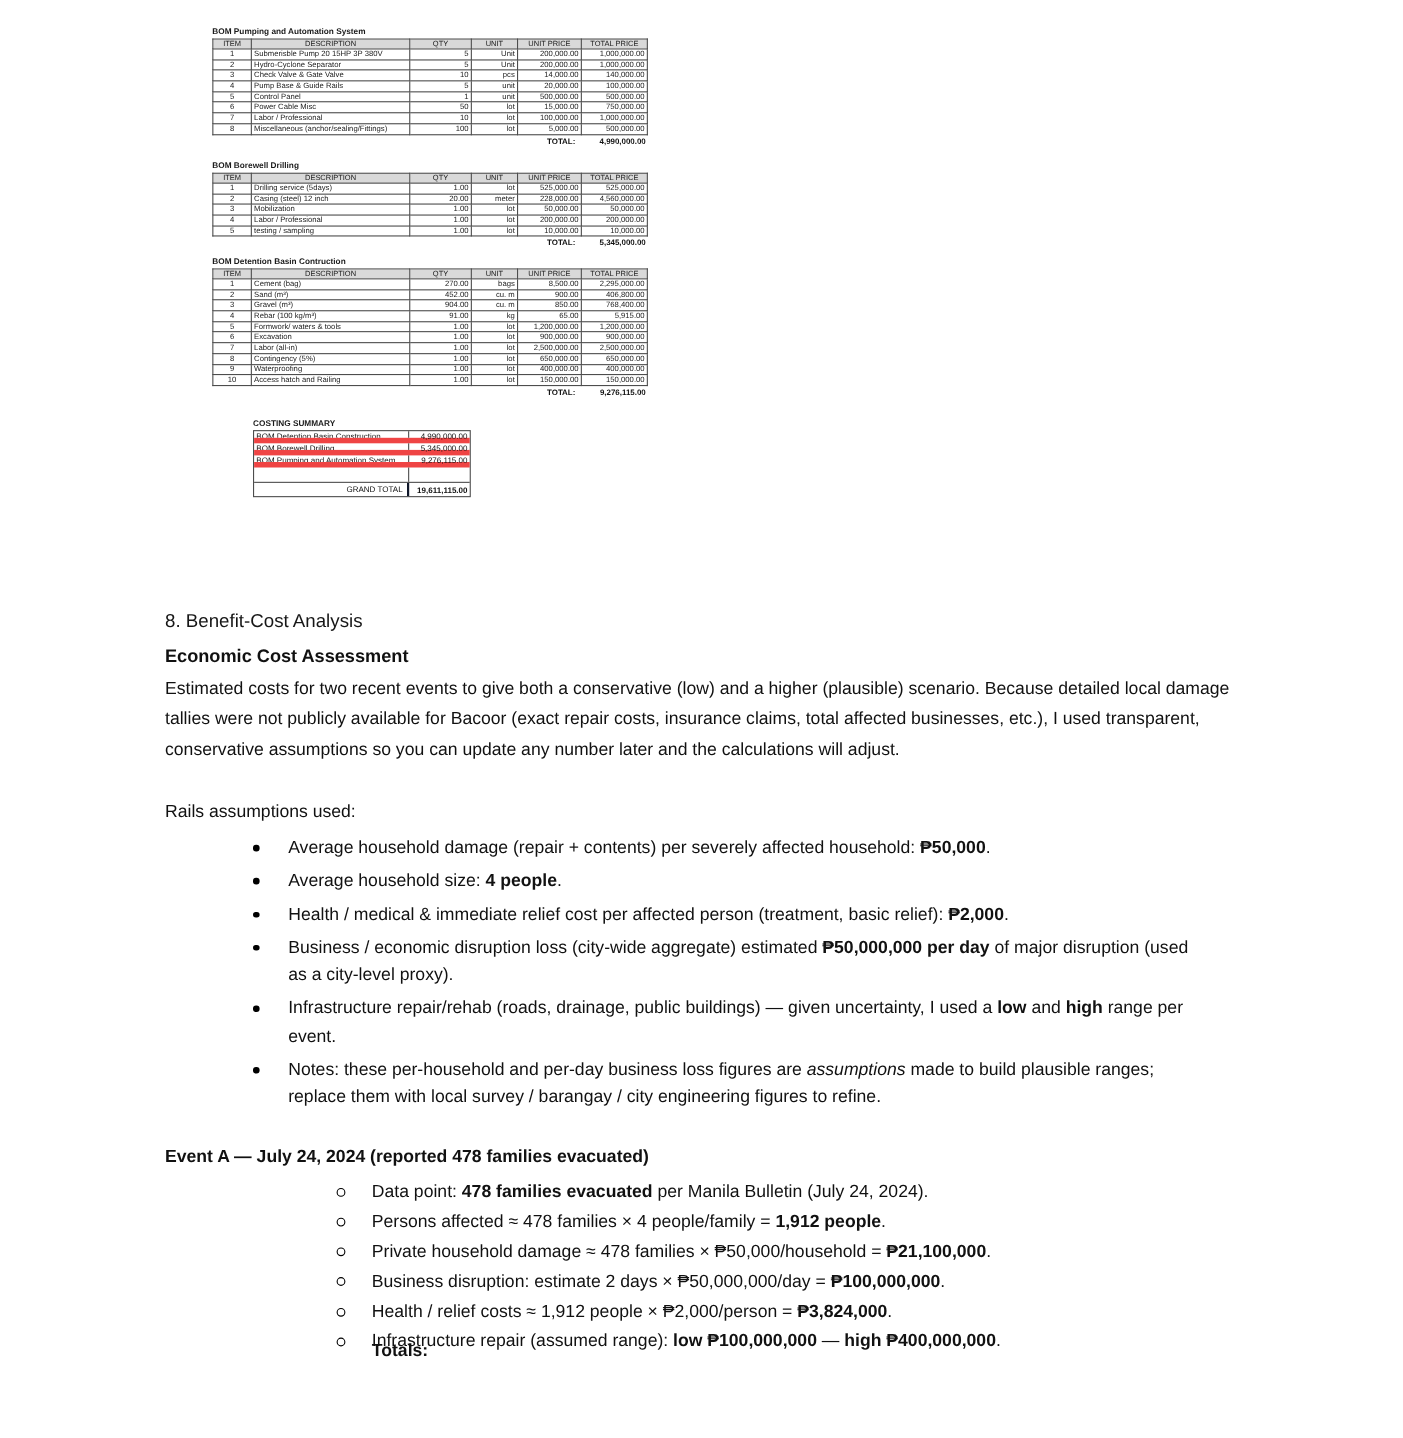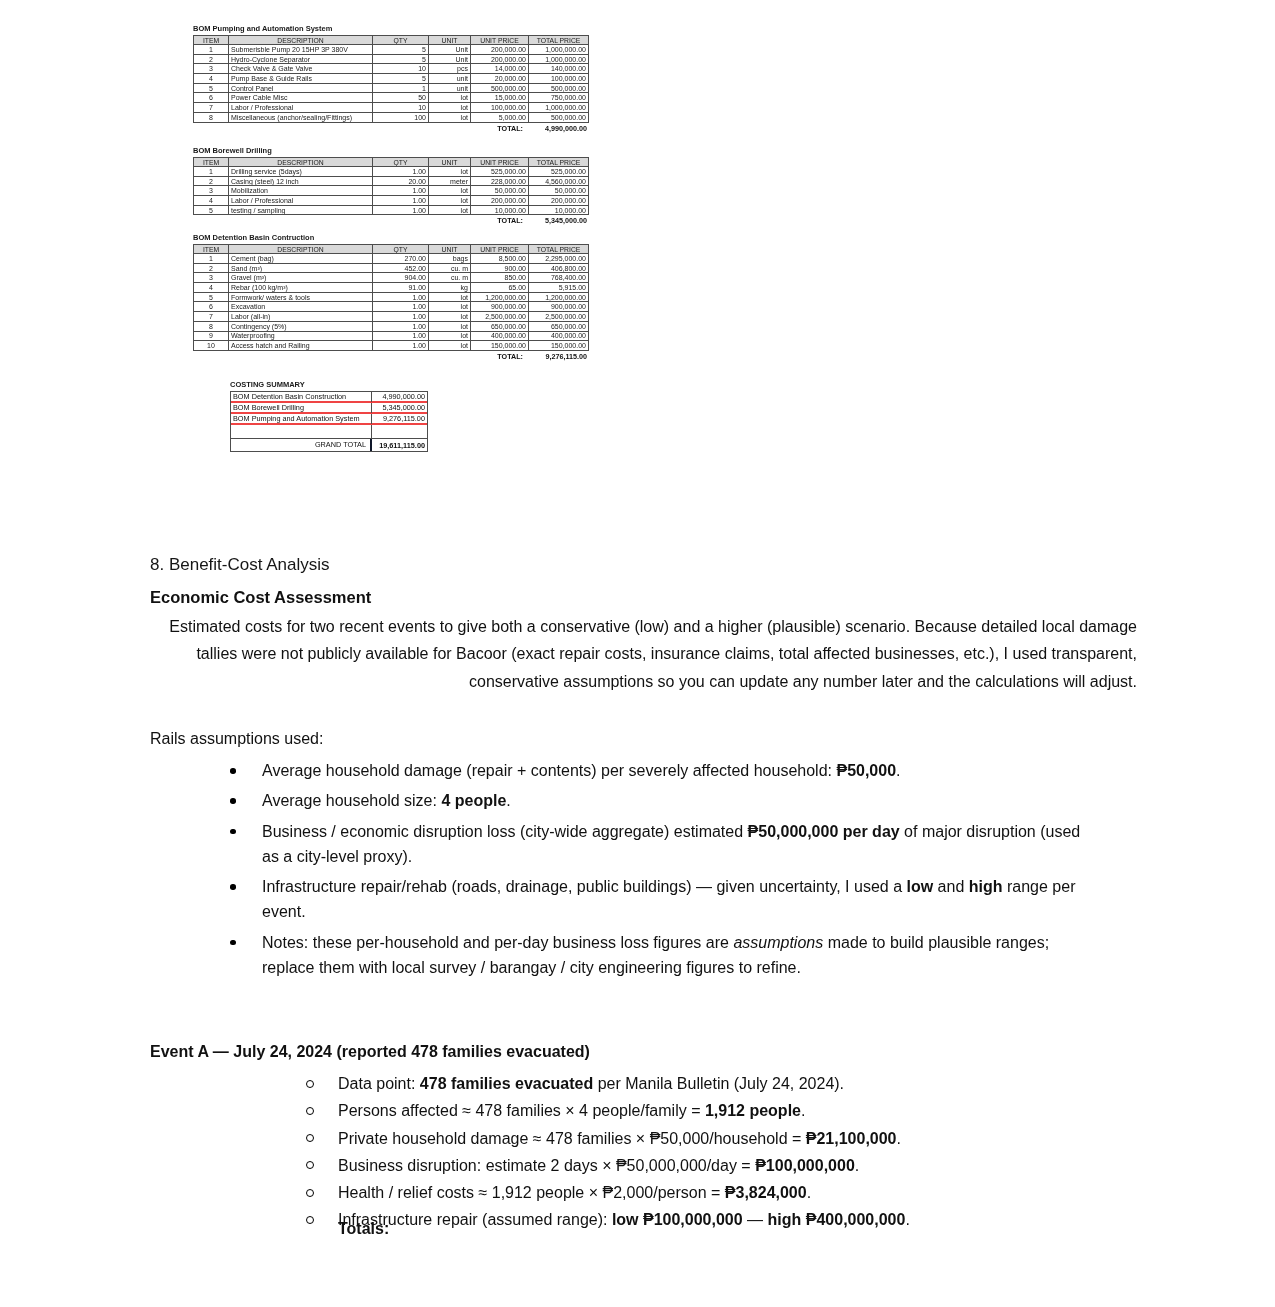--- a/index.html
+++ b/index.html
@@ -40,33 +40,33 @@
   td.la { text-align:left; }
   td.ra { text-align:right; }
   .bom-total-row { display:flex; width:395px; margin-top:1px; font-size:7.2px; font-weight:bold; color:#111; }
   .bom-total-label { width:330px; text-align:right; }
   .bom-total-value { width:65px; text-align:right; padding-right:1px; }
 
   
   #summary-block { position:absolute; left:37px; top:356px; width:198px; }
   .summary-title { font-size:7.5px; font-weight:bold; line-height:9px; margin-bottom:2px; color:#1a1a1a; }
   .summary-box { border:1px solid #4d4d4d; width:198px; }
-  .s-row { display:flex; border-bottom:2px solid #ef4444; height:11px;align-items:center; }
+  .s-row { display:flex; border-bottom:5px solid #ef4444; height:11px; }
   .s-label { flex:1; border-right:1px solid #4d4d4d; font-size:7.3px; padding:0 2px; white-space:nowrap; overflow:hidden; line-height:10px; }
   .s-value { width:55px; text-align:right; font-size:7.3px; padding:0 2px; line-height:10px; }
   .s-blank { display:flex; height:13px; }
   .s-blank .s-label { border-bottom:none; }
   .s-grand { display:flex; border-top:1px solid #4d4d4d; height:13px; align-items:center; }
   .s-grand .s-glabel { flex:1; text-align:right; font-size:7.3px; padding-right:4px; border-right:2px solid #0f172a; line-height:12px; height:100%; }
   .s-grand .s-gvalue { width:55px; text-align:right; font-size:7.3px; font-weight:bold; padding:0 2px; }
 
   
   #sec-heading  { position:absolute; left:150px; top:554px; font-size:17px; line-height:22px; color:#161616; }
   #sub-heading  { position:absolute; left:150px; top:586px; font-size:16.5px; font-weight:bold; line-height:22px; }
-  #intro-para   { position:absolute; left:162px; top:613px; width:975px; font-size:16px; line-height:27.4px;text-align:right; }
+  #intro-para   { position:absolute; left:150px; top:613px; width:975px; font-size:16px; line-height:27.4px; }
   #assump-intro { position:absolute; left:150px; top:727px; font-size:16px; line-height:24px; }
 
   ul.dot-list { position:absolute; left:230px; top:758px; width:852px; list-style:none; }
   ul.dot-list li { position:relative; padding-left:32px; font-size:16px; line-height:25.3px; margin-bottom:5px; }
   ul.dot-list li::before {
     content:""; position:absolute; left:0; top:10px;
     width:5.5px; height:5.5px; border-radius:50%; background:#000;
   }
 
   #event-heading { position:absolute; left:150px; top:1041px; font-size:16px; font-weight:bold; line-height:22px; }
@@ -388,20 +388,21 @@
 </div>
 
 <div id="sec-heading">8. Benefit-Cost Analysis</div>
 <div id="sub-heading">Economic Cost Assessment</div>
 <div id="intro-para">Estimated costs for two recent events to give both a conservative (low) and a higher (plausible) scenario. Because detailed local damage tallies were not publicly available for Bacoor (exact repair costs, insurance claims, total affected businesses, etc.), I used transparent, conservative assumptions so you can update any number later and the calculations will adjust.</div>
 <div id="assump-intro">Rails assumptions used:</div>
 
 <ul class="dot-list" id="assumptions-list">
     <li><span>Average household damage (repair + contents) per severely affected household: </span><span class="b">₱50,000</span><span>.</span></li>
     <li><span>Average household size: </span><span class="b">4 people</span><span>.</span></li>
+    <li><span>Health / medical &amp; immediate relief cost per affected person (treatment, basic relief): </span><span class="b">₱2,000</span><span>.</span></li>
     <li><span>Business / economic disruption loss (city-wide aggregate) estimated </span><span class="b">₱50,000,000 per day</span><span> of major disruption (used as a city-level proxy).</span></li>
     <li><span>Infrastructure repair/rehab (roads, drainage, public buildings) — given uncertainty, I used a </span><span class="b">low</span><span> and </span><span class="b">high</span><span> range per event.</span></li>
     <li><span>Notes: these per-household and per-day business loss figures are </span><span class="i">assumptions</span><span> made to build plausible ranges; replace them with local survey / barangay / city engineering figures to refine.</span></li>
   </ul>
 
 <div id="event-heading">Event A — July 24, 2024 (reported 478 families evacuated)</div>
 
 <ul class="circle-list" id="event-list">
     <li><span>Data point: </span><span class="b">478 families evacuated</span><span> per Manila Bulletin (July 24, 2024).</span></li>
     <li><span>Persons affected ≈ 478 families × 4 people/family = </span><span class="b">1,912 people</span><span>.</span></li>

